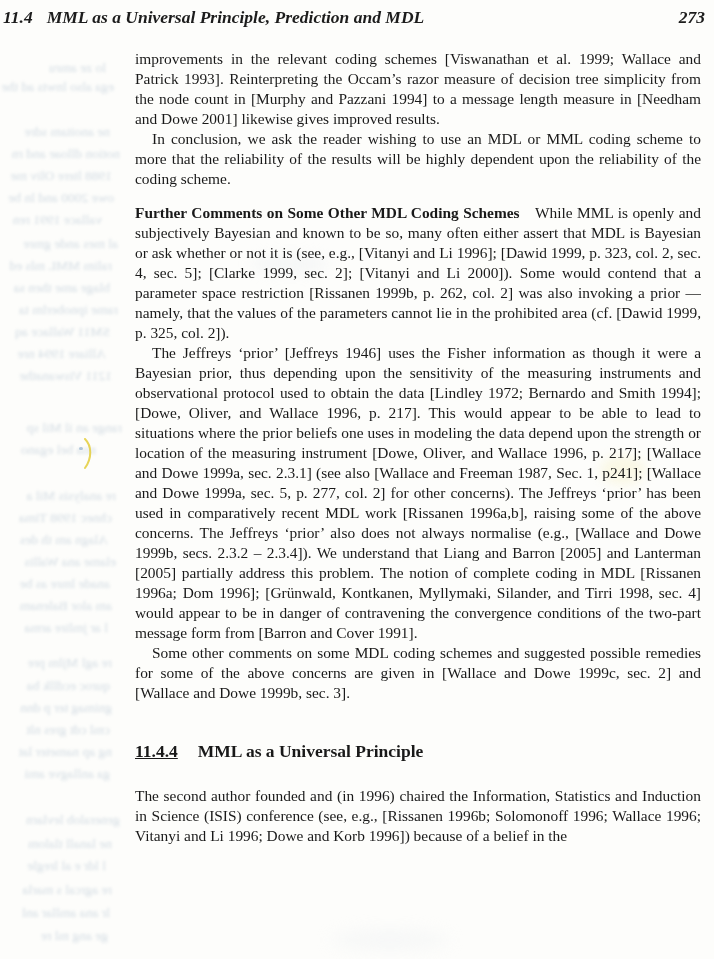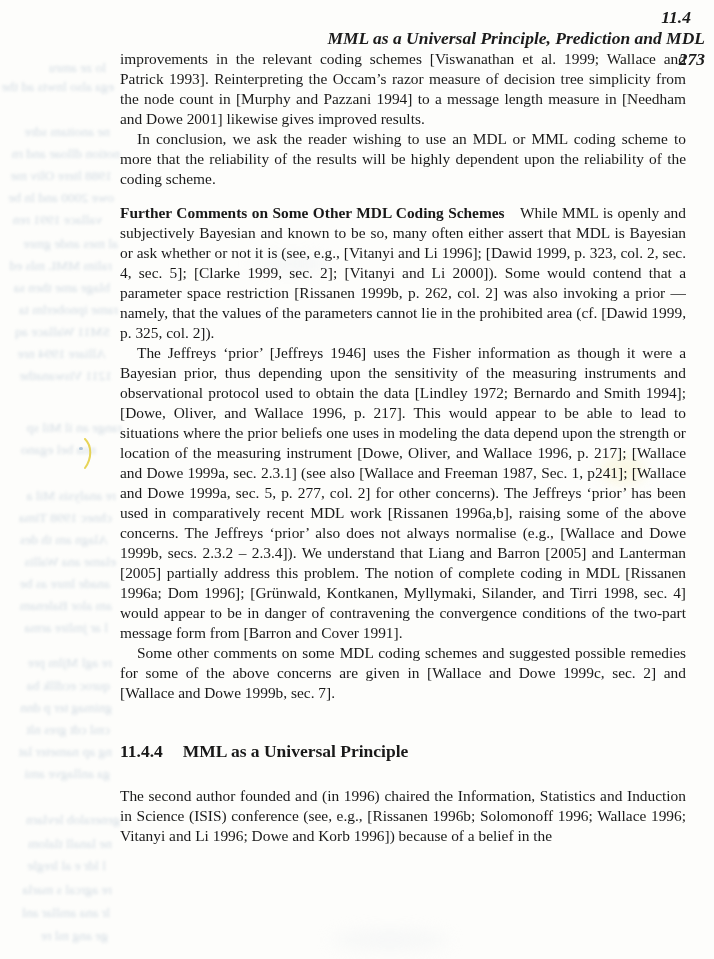--- a/index.html
+++ b/index.html
@@ -7,43 +7,42 @@
     position:relative;
     width:714px;height:959px;
     background:#fdfdfb;
     overflow:hidden;
     font-family:"Liberation Serif", serif;
     color:#191919;
   }
   
   .running-head{
     position:absolute;top:7px;left:3px;right:9px;
-    display:flex;align-items:flex-end;
+    display:flex;align-items:flex-start;
     font-style:italic;font-weight:bold;font-size:17.5px;
     color:#1c1c1c;
-    flex-direction:column;
   }
   .running-head .sec-num{margin-right:14px;}
   .running-head .sec-title{flex:1;}
   .running-head .page-num{font-style:italic;}
   
   .text-block{
-    position:absolute;left:120px;top:49px;width:566px;
+    position:absolute;left:135px;top:49px;width:566px;
     font-size:15.4px;line-height:20px;
     text-align:justify;
   }
   .text-block p{margin:0;}
   .text-block p.indent{text-indent:17px;}
   .text-block p.space-before{margin-top:14px;}
   .subsection-heading{
     margin:37px 0 24px 0;
     font-weight:bold;font-size:17.5px;line-height:22px;
     text-align:left;
   }
-  .subsection-heading .num{margin-right:20px;}
+  .subsection-heading .num{margin-right:20px;text-decoration:underline;}
   
   .bleed-layer{
     position:absolute;left:0;top:0;width:132px;height:959px;
     overflow:hidden;pointer-events:none;
   }
   .bleed-frag{
     position:absolute;
     display:block;
     font-size:13.5px;line-height:16px;
     white-space:nowrap;overflow:hidden;
@@ -119,21 +118,21 @@
     <span class="sec-title">MML as a Universal Principle, Prediction and MDL</span>
     <span class="page-num">273</span>
   </div>
 
   <div class="text-block">
     <div id="paras-before">
         <p class="">improvements in the relevant coding schemes [Viswanathan et al. 1999; Wallace and Patrick 1993]. Reinterpreting the Occam’s razor measure of decision tree simplicity from the node count in [Murphy and Pazzani 1994] to a message length measure in [Needham and Dowe 2001] likewise gives improved results.</p>
         <p class="indent">In conclusion, we ask the reader wishing to use an MDL or MML coding scheme to more that the reliability of the results will be highly dependent upon the reliability of the coding scheme.</p>
         <p class=" space-before"><b>Further Comments on Some Other MDL Coding Schemes</b> While MML is openly and subjectively Bayesian and known to be so, many often either assert that MDL is Bayesian or ask whether or not it is (see, e.g., [Vitanyi and Li 1996]; [Dawid 1999, p. 323, col. 2, sec. 4, sec. 5]; [Clarke 1999, sec. 2]; [Vitanyi and Li 2000]). Some would contend that a parameter space restriction [Rissanen 1999b, p. 262, col. 2] was also invoking a prior — namely, that the values of the parameters cannot lie in the prohibited area (cf. [Dawid 1999, p. 325, col. 2]).</p>
         <p class="indent">The Jeffreys ‘prior’ [Jeffreys 1946] uses the Fisher information as though it were a Bayesian prior, thus depending upon the sensitivity of the measuring instruments and observational protocol used to obtain the data [Lindley 1972; Bernardo and Smith 1994]; [Dowe, Oliver, and Wallace 1996, p. 217]. This would appear to be able to lead to situations where the prior beliefs one uses in modeling the data depend upon the strength or location of the measuring instrument [Dowe, Oliver, and Wallace 1996, p. 217]; [Wallace and Dowe 1999a, sec. 2.3.1] (see also [Wallace and Freeman 1987, Sec. 1, p241]; [Wallace and Dowe 1999a, sec. 5, p. 277, col. 2] for other concerns). The Jeffreys ‘prior’ has been used in comparatively recent MDL work [Rissanen 1996a,b], raising some of the above concerns. The Jeffreys ‘prior’ also does not always normalise (e.g., [Wallace and Dowe 1999b, secs. 2.3.2 – 2.3.4]). We understand that Liang and Barron [2005] and Lanterman [2005] partially address this problem. The notion of complete coding in MDL [Rissanen 1996a; Dom 1996]; [Grünwald, Kontkanen, Myllymaki, Silander, and Tirri 1998, sec. 4] would appear to be in danger of contravening the convergence conditions of the two-part message form from [Barron and Cover 1991].</p>
-        <p class="indent">Some other comments on some MDL coding schemes and suggested possible remedies for some of the above concerns are given in [Wallace and Dowe 1999c, sec. 2] and [Wallace and Dowe 1999b, sec. 7].</p>
+        <p class="indent">Some other comments on some MDL coding schemes and suggested possible remedies for some of the above concerns are given in [Wallace and Dowe 1999c, sec. 2] and [Wallace and Dowe 1999b, sec. 3].</p>
       </div>
 
     <h3 class="subsection-heading">
       <span class="num">11.4.4</span><span>MML as a Universal Principle</span>
     </h3>
 
     <div id="paras-after">
         <p class="">The second author founded and (in 1996) chaired the Information, Statistics and Induction in Science (ISIS) conference (see, e.g., [Rissanen 1996b; Solomonoff 1996; Wallace 1996; Vitanyi and Li 1996; Dowe and Korb 1996]) because of a belief in the</p>
       </div>
   </div>

